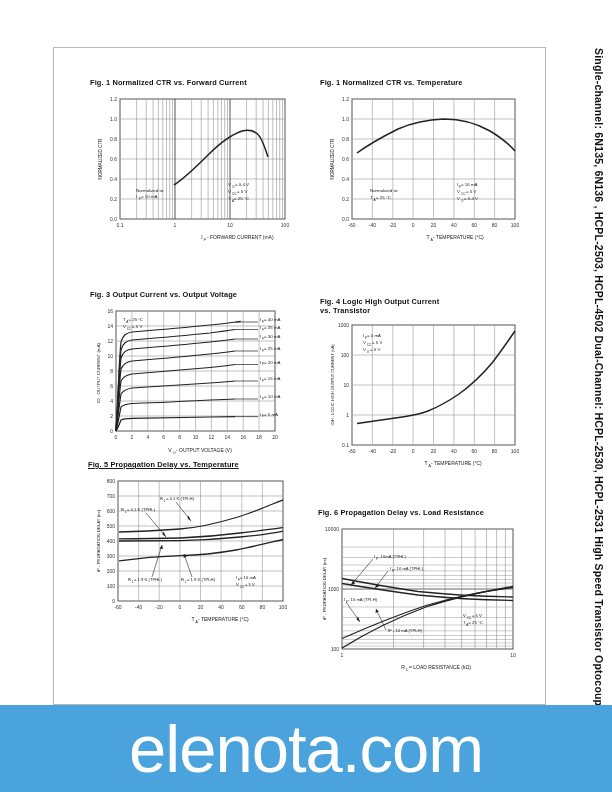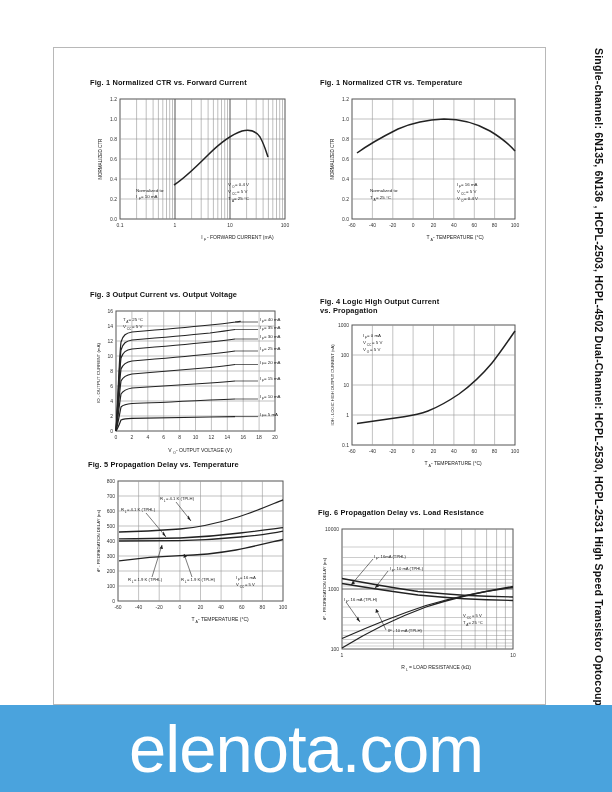--- a/index.html
+++ b/index.html
@@ -322,21 +322,21 @@
         <text x="83" y="154.5" font-size="3.6" fill="#222">O</text>
         <text x="86" y="153" font-size="5" fill="#222">- OUTPUT VOLTAGE (V)</text>
         <text transform="translate(10,74) rotate(-90)" font-size="4.4" text-anchor="middle" fill="#222">IO - OUTPUT CURRENT (mA)</text>
       </g>
     </svg>
   </div>
 </div>
 
 <div class="fig" style="left:320px;top:265px;width:230px;height:185px;margin-top:32px;">
   <div class="fig-title">Fig. 4  Logic High Output Current</div>
-  <div class="fig-title">vs. Propagation</div>
+  <div class="fig-title">vs. Transistor</div>
   <div class="plotwrap">
     <svg width="230" height="165" viewBox="0 0 230 165">
       <g font-family="Liberation Sans, sans-serif" fill="#222">
         <rect x="32" y="10" width="163" height="120" fill="#fff" stroke="#555" stroke-width="1"></rect>
         <g stroke="#999" stroke-width="0.6">
           <line x1="32" y1="40" x2="195" y2="40"></line>
           <line x1="32" y1="70" x2="195" y2="70"></line>
           <line x1="32" y1="100" x2="195" y2="100"></line>
           <line x1="52.4" y1="10" x2="52.4" y2="130"></line>
           <line x1="72.8" y1="10" x2="72.8" y2="130"></line>
@@ -379,21 +379,21 @@
         </g>
         <text x="106" y="150" font-size="5" text-anchor="middle" fill="#222">T</text>
         <text x="108.5" y="151.5" font-size="3.6" fill="#222">A</text>
         <text x="111" y="150" font-size="5" fill="#222">- TEMPERATURE (°C)</text>
         <text transform="translate(14,70) rotate(-90)" font-size="4" text-anchor="middle" fill="#222">IOH - LOGIC HIGH OUTPUT CURRENT (nA)</text>
       </g>
     </svg>
   </div>
 </div>
 
-<div class="fig" style="left:88px;top:460px;width:240px;height:185px;">
+<div class="fig" style="left:88px;top:460px;width:240px;height:185px;text-decoration:underline;">
   <div class="fig-title">Fig. 5  Propagation Delay vs. Temperature</div>
   <div class="plotwrap">
     <svg width="240" height="168" viewBox="0 0 240 168">
       <g font-family="Liberation Sans, sans-serif" fill="#222">
         <rect x="30" y="12" width="165" height="120" fill="#fff" stroke="#555" stroke-width="1"></rect>
         <g stroke="#999" stroke-width="0.6">
           <line x1="30" y1="27" x2="195" y2="27"></line>
           <line x1="30" y1="42" x2="195" y2="42"></line>
           <line x1="30" y1="57" x2="195" y2="57"></line>
           <line x1="30" y1="72" x2="195" y2="72"></line>

